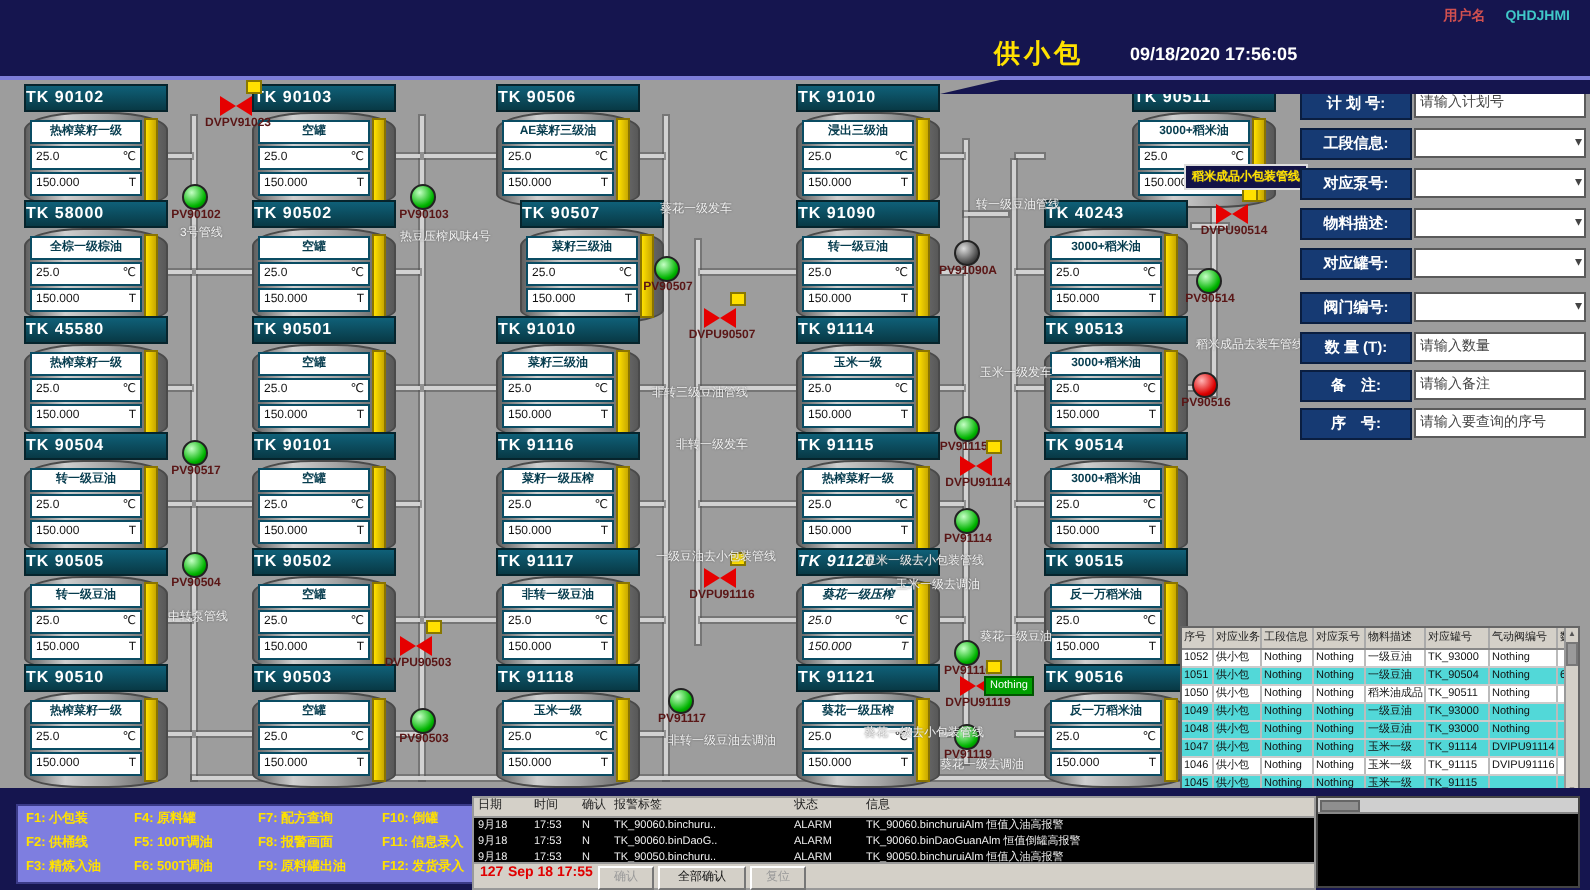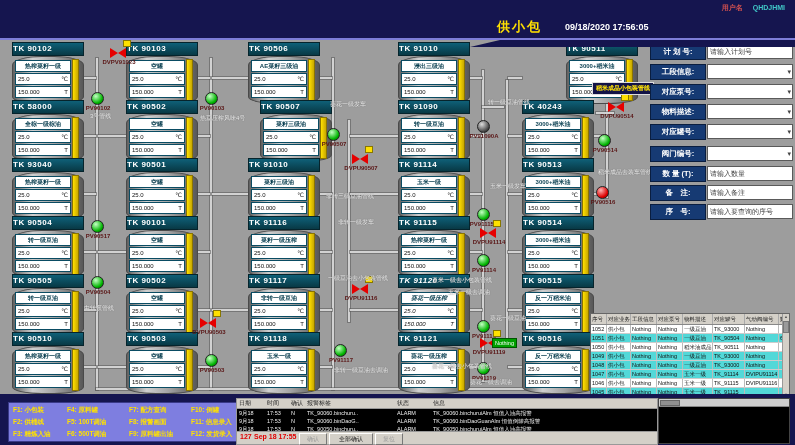--- a/index.html
+++ b/index.html
@@ -200,21 +200,21 @@
               <div>℃</div>
             </div>
             <div class="tbox rrow">
               <div>150.000</div>
               <div>T</div>
             </div>
           </div>
         </div>
       </div>
       <div class="tank" style="left: 12px; top: 158px;">
-        <div class="tname">TK 93040</div>
+        <div class="tname">TK 45580</div>
         <div class="tbody">
           <div class="stripe"></div>
           <div class="tinfo">
             <div class="tbox mat">热榨菜籽一级</div>
             <div class="tbox rrow">
               <div>25.0</div>
               <div>℃</div>
             </div>
             <div class="tbox rrow">
               <div>150.000</div>

